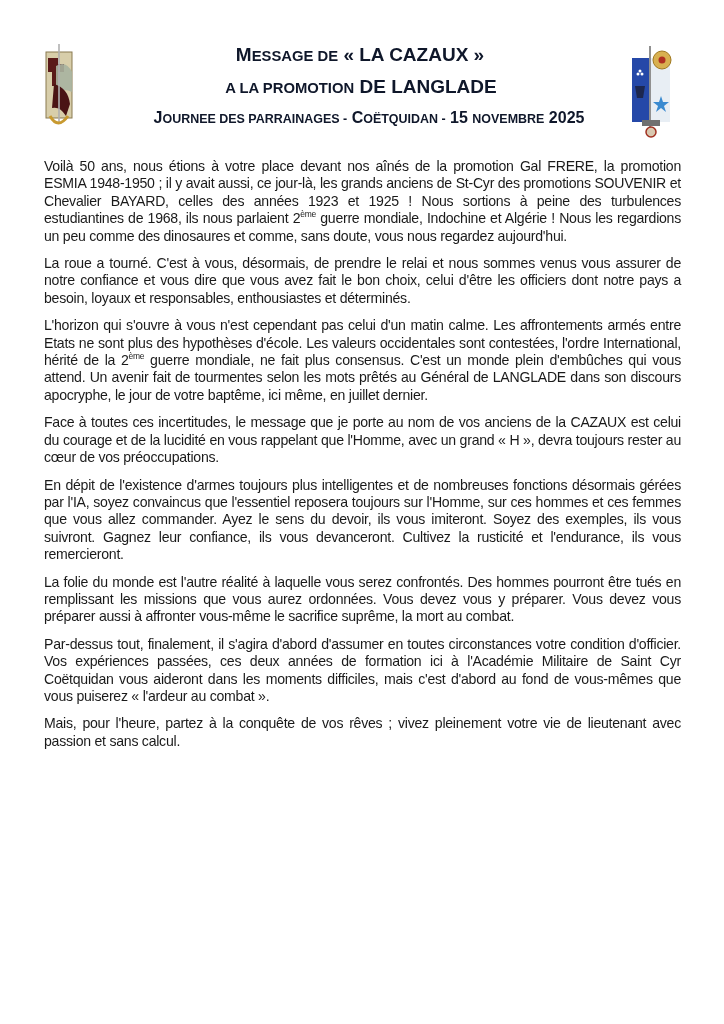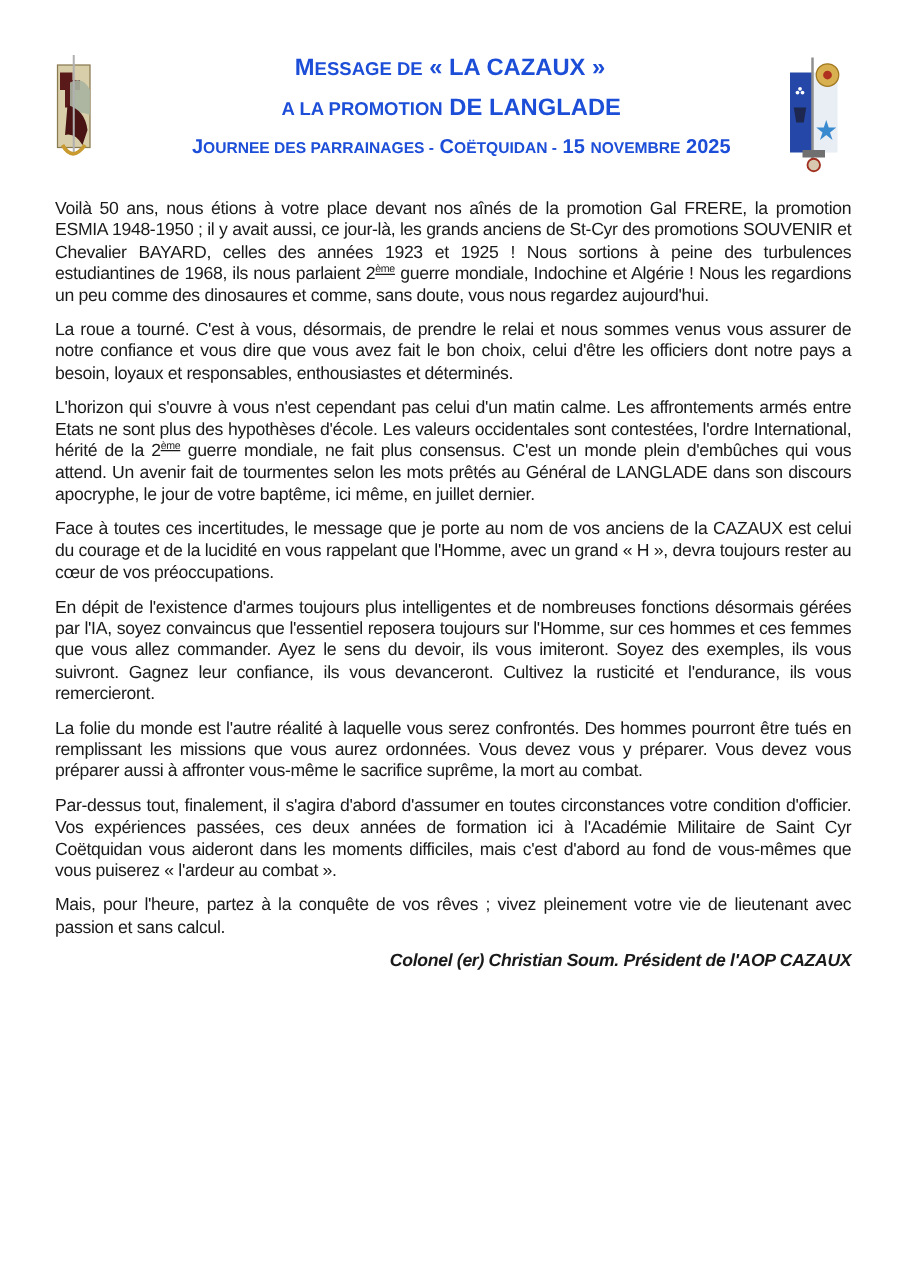--- a/index.html
+++ b/index.html
@@ -1,26 +1,26 @@
 <!DOCTYPE html>
 <html><head>
 <meta charset="utf-8">
 <style>
   html, body { margin:0; padding:0; background:#ffffff; }
   body { width:724px; height:1024px; position:relative; overflow:hidden; font-family:"Liberation Sans", sans-serif; color:#1a1a1a; }
-  .header { position:absolute; left:0; top:44px; width:724px; text-align:center; color:#1d4ed8; font-weight:bold; }
+  .header { position:absolute; left:0; top:44px; width:724px; text-align:center; color:#0f172a; font-weight:bold; }
   .h1 { font-size:19px; line-height:22px; margin-left:-4px; }
   .h2 { font-size:19px; line-height:22px; margin-top:9px; margin-left:-2px; }
   .h3 { font-size:16px; line-height:18px; margin-top:10px; margin-left:14px; }
   .sc { font-size:0.78em; }
   .badge-left { position:absolute; left:44px; top:44px; width:30px; height:92px; }
   .badge-right { position:absolute; left:630px; top:44px; width:46px; height:96px; }
   .body-text { position:absolute; left:44px; top:158px; width:637px; font-size:14.1px; line-height:17.4px; letter-spacing:-0.25px; }
   .body-text p { margin:0 0 10px 0; text-align:justify; }
-  sup { font-size:0.6em; line-height:0; vertical-align:super;text-decoration:underline; }
+  sup { font-size:0.6em; line-height:0; vertical-align:super; }
   .closing { text-align:center !important; margin-top:2px !important; margin-bottom:9px !important; }
   .signature { text-align:right !important; font-weight:bold; font-style:italic; }
 </style>
 </head>
 <body>
 
 <div class="header">
   <div class="h1">
     <span>M</span><span class="sc">ESSAGE DE</span>
     <span>« LA CAZAUX »</span>
@@ -69,14 +69,13 @@
 
 <div class="body-text">
   <p><span>Voilà 50 ans, nous étions à votre place devant nos aînés de la promotion Gal FRERE, la promotion ESMIA 1948-1950 ; il y avait aussi, ce jour-là, les grands anciens de St-Cyr des promotions SOUVENIR et Chevalier BAYARD, celles des années 1923 et 1925 ! Nous sortions à peine des turbulences estudiantines de 1968, ils nous parlaient 2</span><sup>ème</sup><span> guerre mondiale, Indochine et Algérie ! Nous les regardions un peu comme des dinosaures et comme, sans doute, vous nous regardez aujourd'hui.</span></p>
   <p><span>La roue a tourné. C'est à vous, désormais, de prendre le relai et nous sommes venus vous assurer de notre confiance et vous dire que vous avez fait le bon choix, celui d'être les officiers dont notre pays a besoin, loyaux et responsables, enthousiastes et déterminés.</span></p>
   <p><span>L'horizon qui s'ouvre à vous n'est cependant pas celui d'un matin calme. Les affrontements armés entre Etats ne sont plus des hypothèses d'école. Les valeurs occidentales sont contestées, l'ordre International, hérité de la 2</span><sup>ème</sup><span> guerre mondiale, ne fait plus consensus. C'est un monde plein d'embûches qui vous attend. Un avenir fait de tourmentes selon les mots prêtés au Général de LANGLADE dans son discours apocryphe, le jour de votre baptême, ici même, en juillet dernier.</span></p>
   <p><span>Face à toutes ces incertitudes, le message que je porte au nom de vos anciens de la CAZAUX est celui du courage et de la lucidité en vous rappelant que l'Homme, avec un grand « H », devra toujours rester au cœur de vos préoccupations.</span></p>
   <p><span>En dépit de l'existence d'armes toujours plus intelligentes et de nombreuses fonctions désormais gérées par l'IA, soyez convaincus que l'essentiel reposera toujours sur l'Homme, sur ces hommes et ces femmes que vous allez commander. Ayez le sens du devoir, ils vous imiteront. Soyez des exemples, ils vous suivront. Gagnez leur confiance, ils vous devanceront. Cultivez la rusticité et l'endurance, ils vous remercieront.</span></p>
   <p><span>La folie du monde est l'autre réalité à laquelle vous serez confrontés. Des hommes pourront être tués en remplissant les missions que vous aurez ordonnées. Vous devez vous y préparer. Vous devez vous préparer aussi à affronter vous-même le sacrifice suprême, la mort au combat.</span></p>
   <p><span>Par-dessus tout, finalement, il s'agira d'abord d'assumer en toutes circonstances votre condition d'officier. Vos expériences passées, ces deux années de formation ici à l'Académie Militaire de Saint Cyr Coëtquidan vous aideront dans les moments difficiles, mais c'est d'abord au fond de vous-mêmes que vous puiserez « l'ardeur au combat ».</span></p>
   <p><span>Mais, pour l'heure, partez à la conquête de vos rêves ; vivez pleinement votre vie de lieutenant avec passion et sans calcul.</span></p>
-  <p class="signature">Colonel (er) Christian Soum. Président de l'AOP CAZAUX</p>
 </div>
 
 </body></html>

